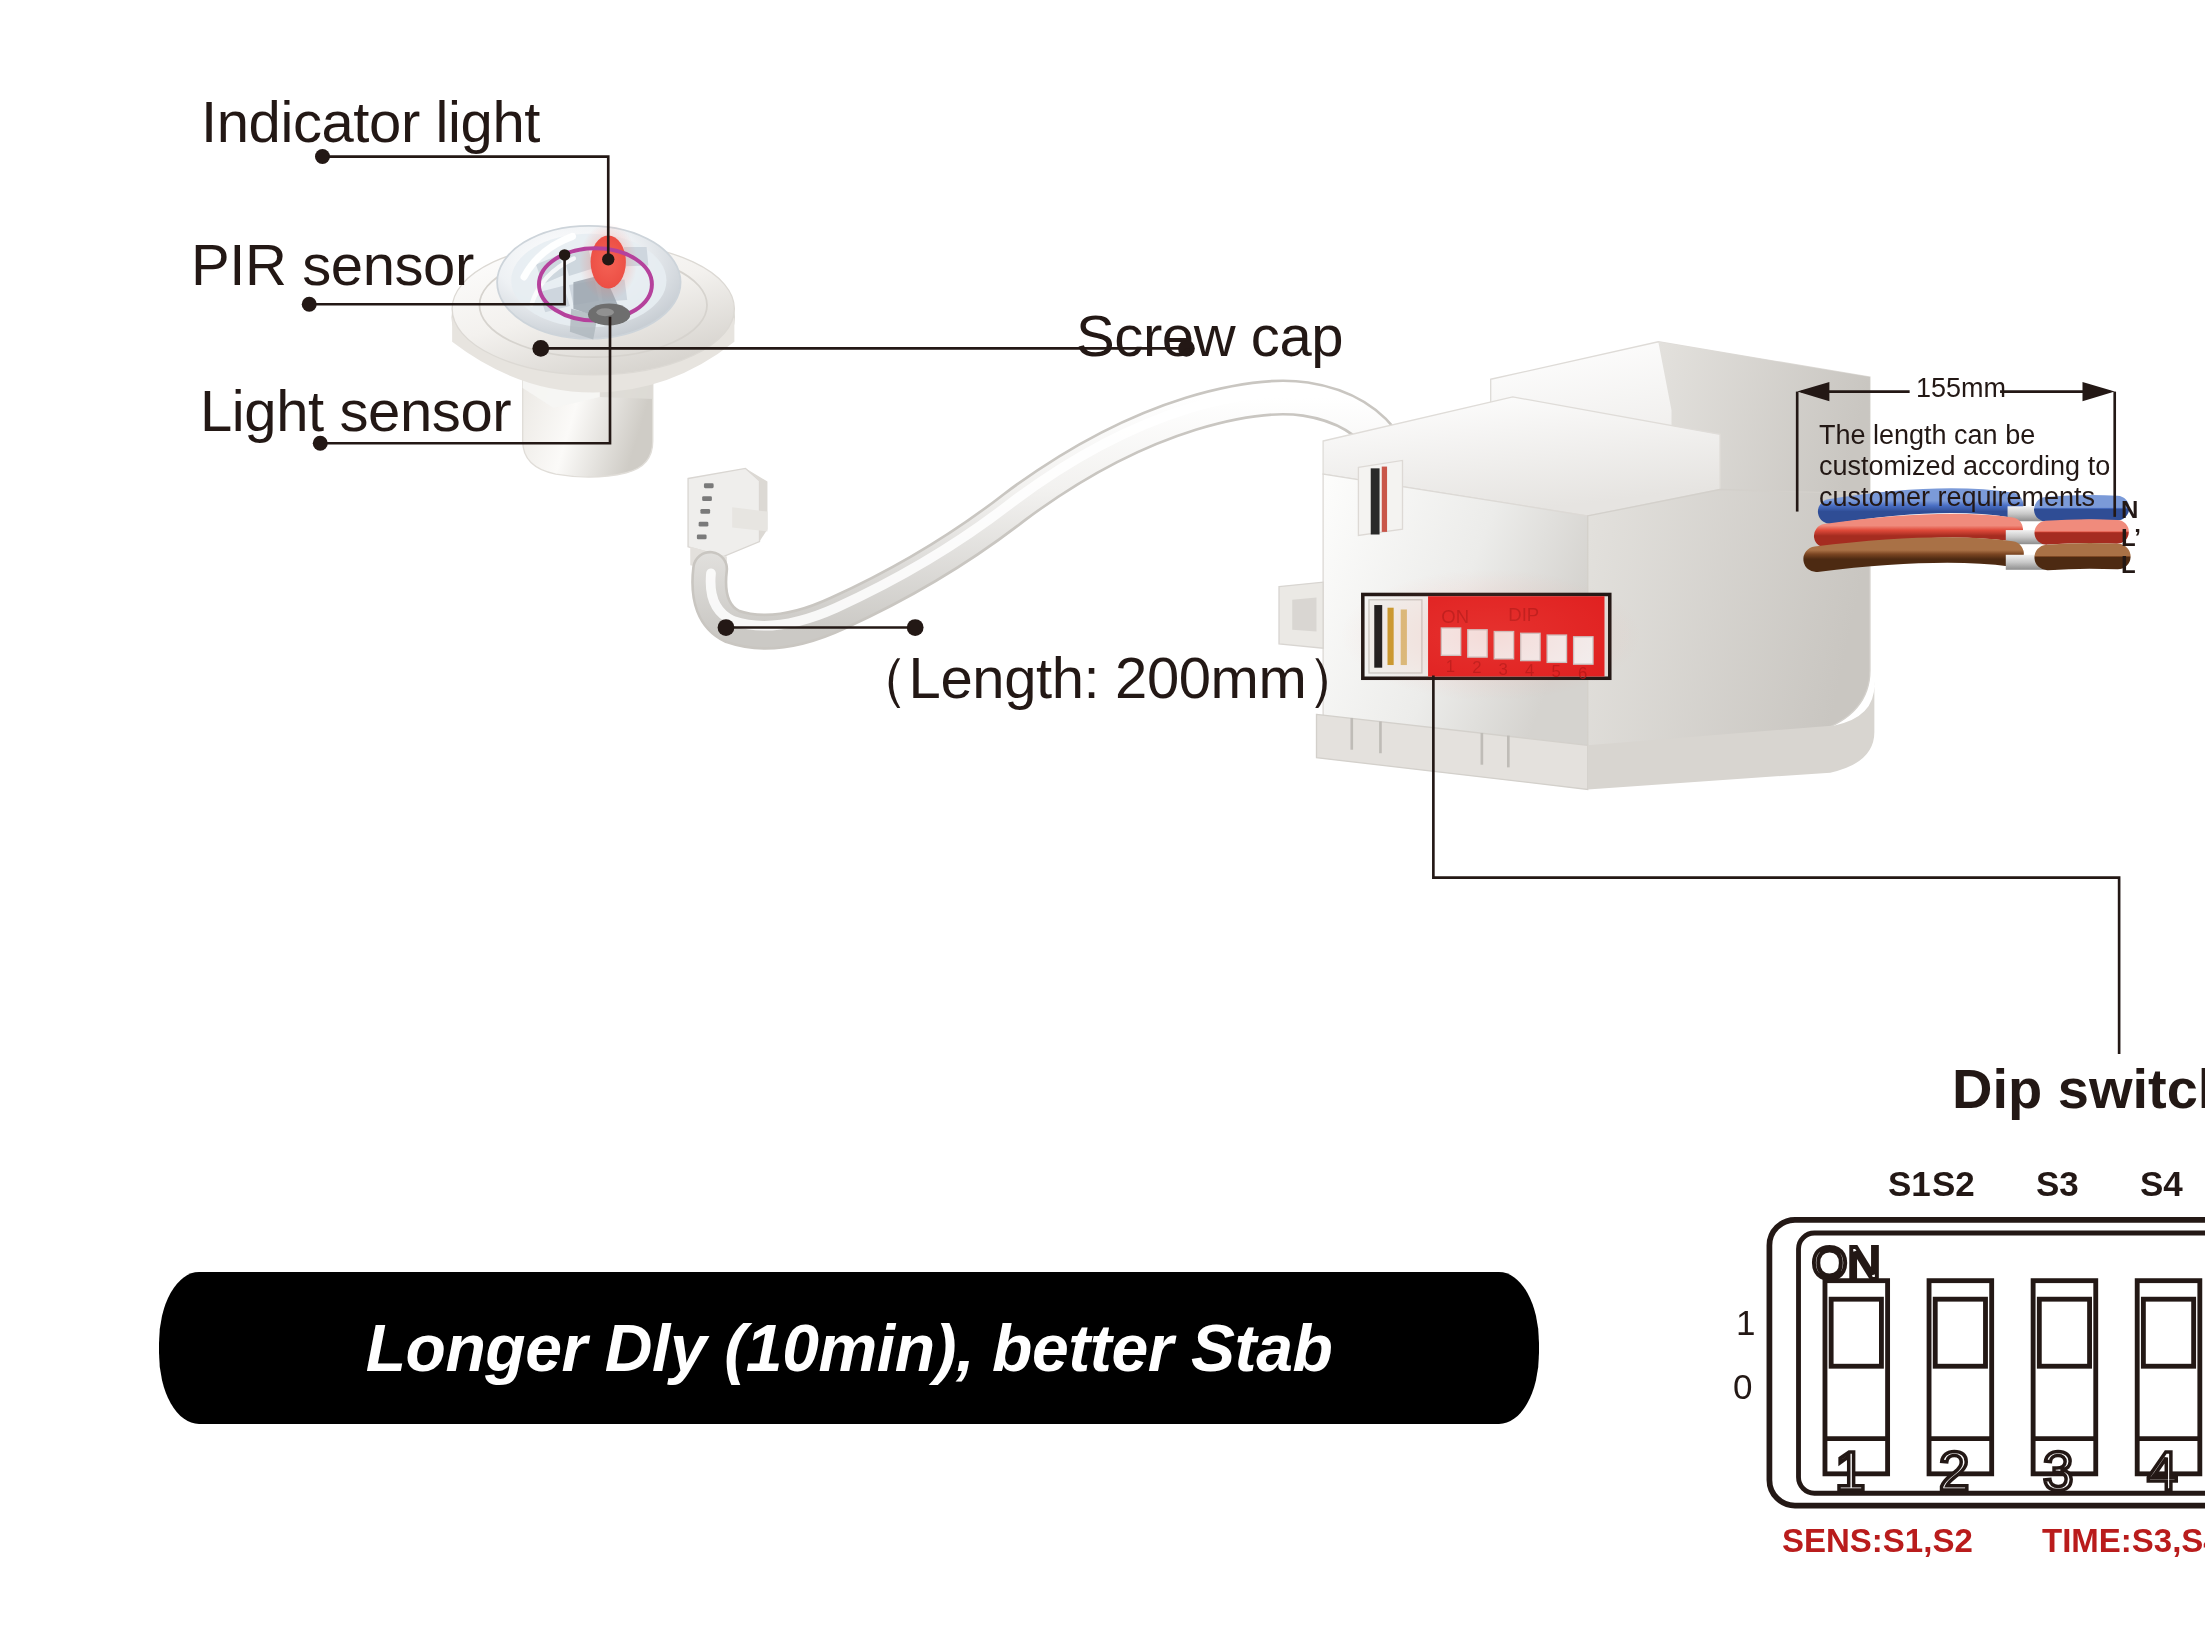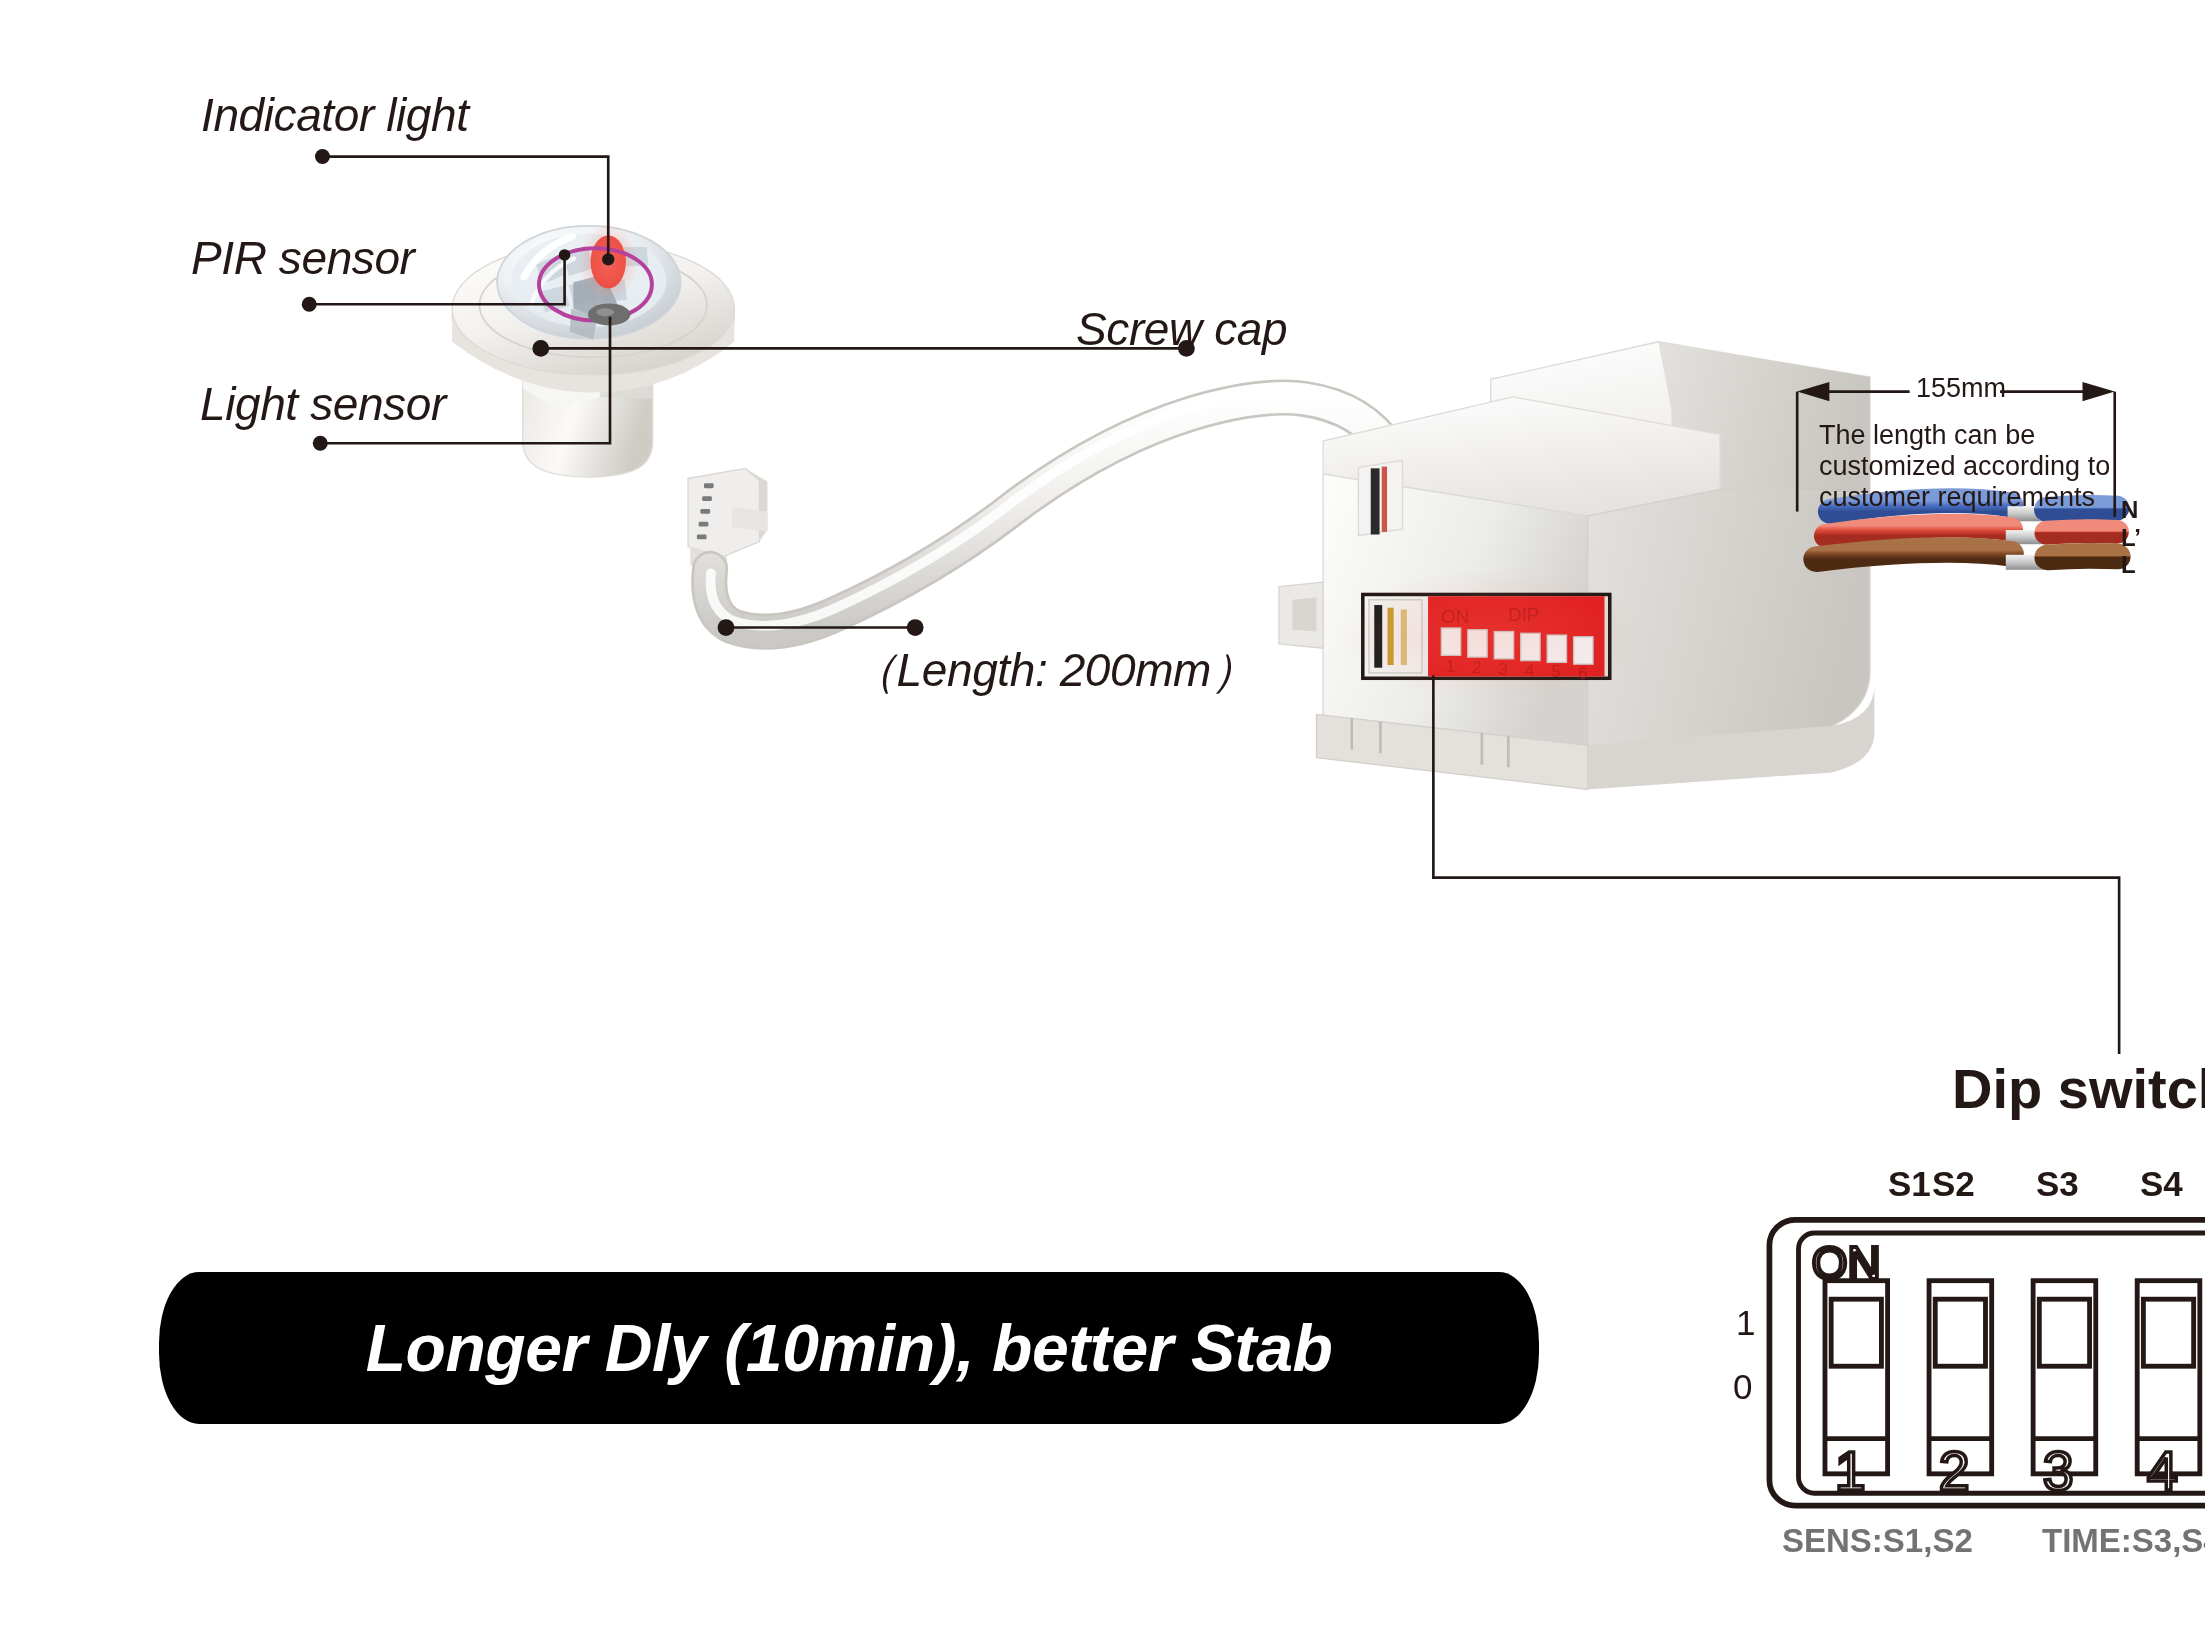--- a/index.html
+++ b/index.html
@@ -6,29 +6,29 @@
   body{
     width:2689px;height:1652px;position:relative;overflow:hidden;
     font-family:"Liberation Sans", sans-serif;
     color:#231815;
   }
   .stage{position:absolute;left:0;top:0;width:2689px;height:1652px;}
   svg.layer{position:absolute;left:0;top:0;width:2689px;height:1652px;overflow:visible;}
 
   
   .lbl{position:absolute;white-space:nowrap;color:#231815;font-weight:400;}
-  .lbl-lg{font-size:46px;letter-spacing:-0.4px;font-style:italic;}
+  .lbl-lg{font-size:58px;letter-spacing:-0.4px;}
   .dim-val{position:absolute;font-size:27px;white-space:nowrap;color:#231815;}
   .dim-note{position:absolute;font-size:27px;line-height:1.14;color:#231815;}
   .wire-tag{position:absolute;font-size:24px;font-weight:700;color:#231815;}
 
   .dip-title{position:absolute;font-size:56px;font-weight:700;color:#231815;white-space:nowrap;}
   .sw-top{position:absolute;font-size:35px;font-weight:700;color:#231815;}
   .sw-side{position:absolute;font-size:35px;color:#231815;}
-  .sw-foot{position:absolute;font-size:33px;font-weight:700;color:#737373;white-space:nowrap;}
+  .sw-foot{position:absolute;font-size:33px;font-weight:700;color:#b91c1c;white-space:nowrap;}
 
   
   .banner{
     position:absolute;left:159px;top:1272px;width:1380px;height:152px;
     background:#000000;border-radius:40px/71px;
   }
   .banner-txt{
     position:absolute;left:0;top:0;width:100%;height:100%;
     display:flex;align-items:center;justify-content:center;
     color:#ffffff;font-size:66px;font-weight:700;font-style:italic;

